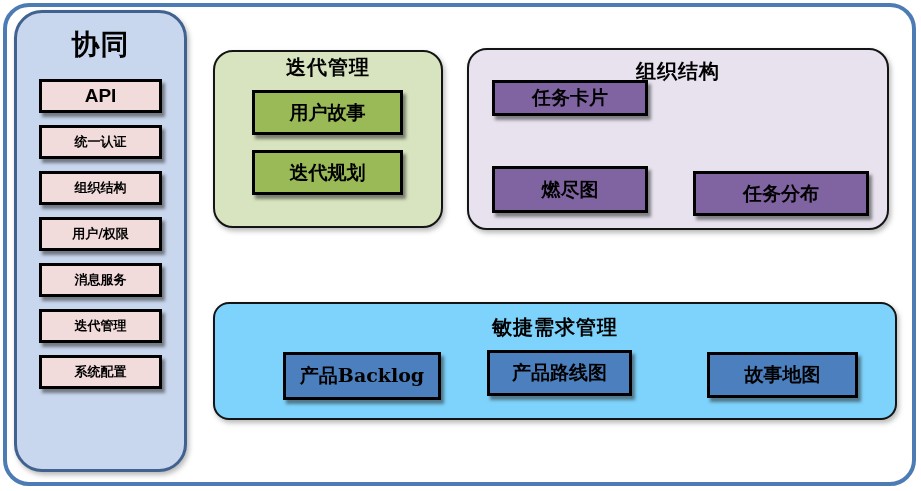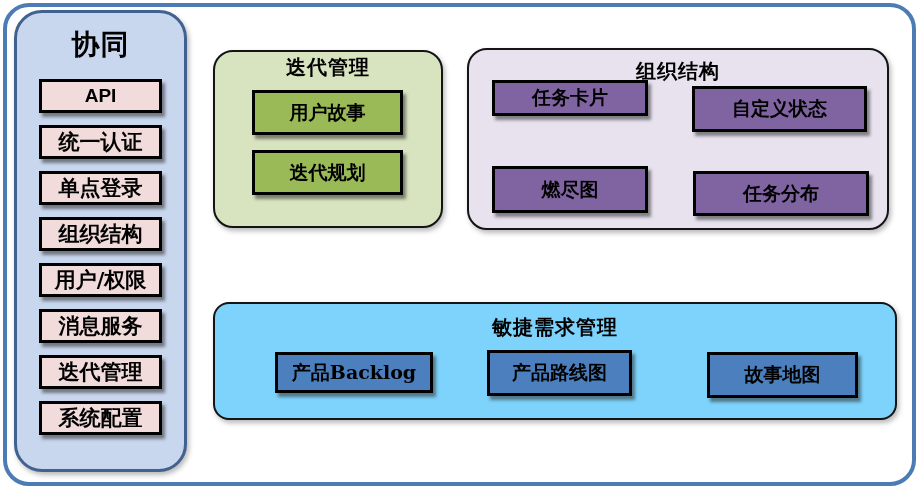--- a/index.html
+++ b/index.html
@@ -50,21 +50,21 @@
     width: 123px;
     height: 34px;
     background: #f2dcdb;
     border: 3px solid #000;
     box-shadow: 3px 4px 3px rgba(45,45,45,0.55);
     display: flex;
     align-items: center;
     justify-content: center;
     font-family: "DejaVu Serif", serif;
     font-weight: bold;
-    font-size: 21px;
+    font-size: 13px;
     white-space: nowrap;
   }
   .latin { font-family: "Liberation Sans", sans-serif; font-size: 19px; }
 
   
   .group {
     position: absolute;
     border: 2px solid #141414;
     box-shadow: 2px 3px 5px rgba(80,80,80,0.40);
   }
@@ -116,53 +116,51 @@
 
   
   #box-user-story        { left: 37px;  top: 38px;  width: 151px; height: 45px; }
   #box-iteration-planning{ left: 37px;  top: 98px;  width: 151px; height: 45px; }
 
   #box-task-card         { left: 23px;  top: 30px;  width: 156px; height: 36px; }
   #box-custom-status     { left: 223px; top: 36px;  width: 175px; height: 46px; }
   #box-burndown          { left: 23px;  top: 116px; width: 156px; height: 47px; }
   #box-task-distribution { left: 224px; top: 121px; width: 176px; height: 45px; }
 
-  #box-product-backlog   { left: 60px;  top: 48px;  width: 158px; height: 41px; }
+  #box-product-backlog   { left: 68px;  top: 48px;  width: 158px; height: 48px; }
   #box-product-roadmap   { left: 272px; top: 46px;  width: 145px; height: 46px; }
   #box-story-map         { left: 492px; top: 48px;  width: 151px; height: 46px; }
 </style>
 </head>
 <body>
 
 <div class="outer-frame"></div>
 
 <div class="sidebar">
   <div class="sidebar-title">协同</div>
   <div class="sidebar-items">
     <div class="s-item latin">API</div>
     <div class="s-item">统一认证</div>
-    <div class="s-item">单点登录</div>
     <div class="s-item">组织结构</div>
     <div class="s-item">用户/权限</div>
     <div class="s-item">消息服务</div>
     <div class="s-item">迭代管理</div>
     <div class="s-item">系统配置</div>
   </div>
 </div>
 
 <section class="group group-green">
   <div class="group-title">迭代管理</div>
   <div class="box box-green" id="box-user-story">用户故事</div>
   <div class="box box-green" id="box-iteration-planning">迭代规划</div>
 </section>
 
 <section class="group group-purple">
   <div class="group-title">组织结构</div>
   <div class="box box-purple" id="box-task-card">任务卡片</div>
-  <div class="box box-purple" id="box-custom-status">自定义状态</div>
   <div class="box box-purple" id="box-burndown">燃尽图</div>
   <div class="box box-purple" id="box-task-distribution">任务分布</div>
 </section>
 
 <section class="group group-blue">
   <div class="group-title">敏捷需求管理</div>
   <div class="box box-blue" id="box-product-backlog">产品Backlog</div>
   <div class="box box-blue" id="box-product-roadmap">产品路线图</div>
   <div class="box box-blue" id="box-story-map">故事地图</div>
 </section>

